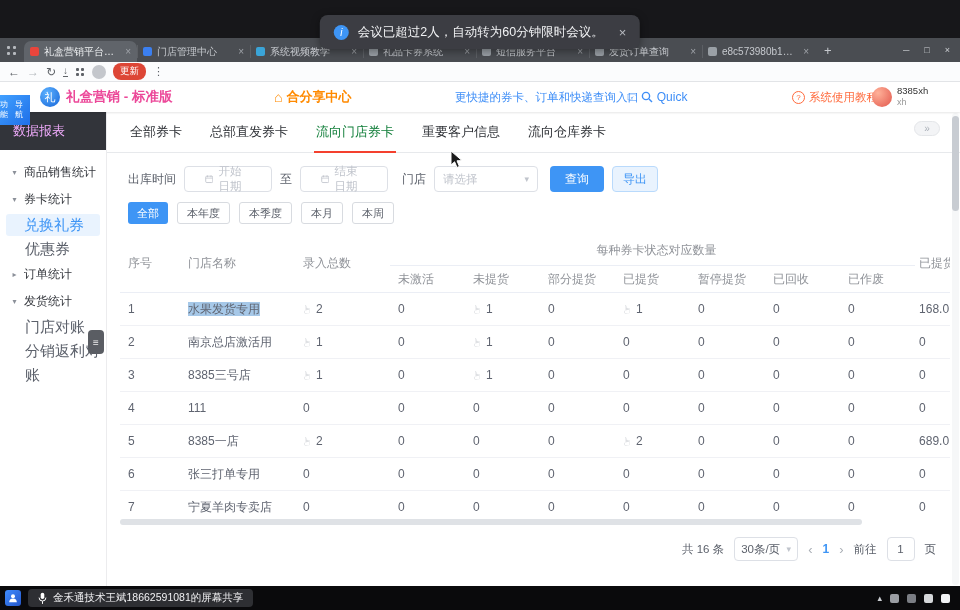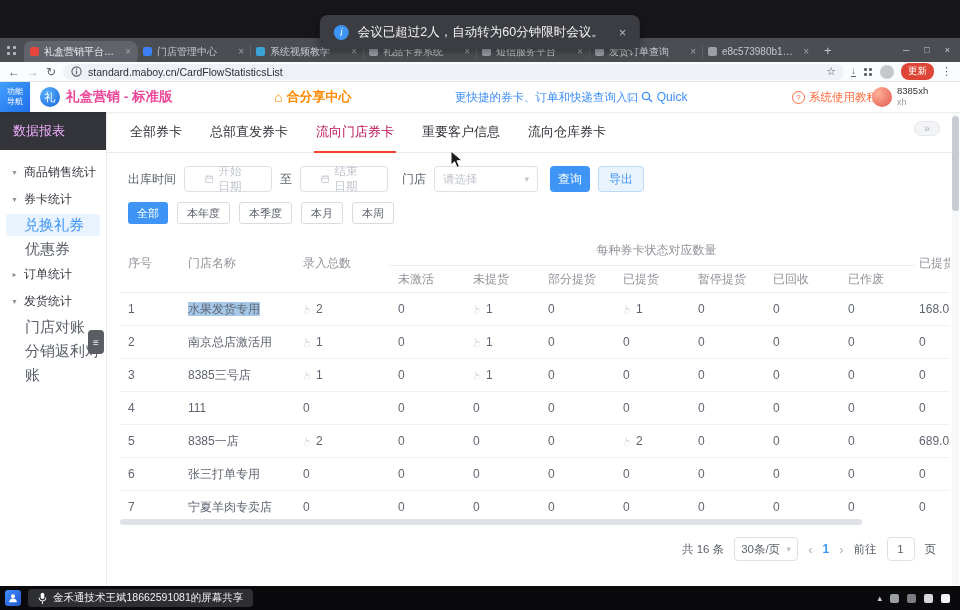--- a/index.html
+++ b/index.html
@@ -50,23 +50,23 @@
   .ext-ic::before{content:"";position:absolute;left:1px;top:1px;width:3px;height:3px;background:#5f6368;
                   border-radius:1px;box-shadow:5px 0 #5f6368,0 5px #5f6368,5px 5px #5f6368;}
   .prof{width:14px;height:14px;border-radius:50%;background:#c4c7cc;flex:none;}
   .update-pill{background:#dd4636;color:#fff;font-size:9.5px;padding:2px 7px;border-radius:8px;
                white-space:nowrap;cursor:pointer;}
   .menu-ic{color:#5f6368;font-size:11px;cursor:pointer;}
 
   
   .app-header{position:absolute;top:82px;left:0;right:0;height:30px;background:#fff;z-index:5;
               box-shadow:0 1px 2px rgba(0,0,0,.10);}
-  .nav-block{position:absolute;left:0;top:0;width:30px;height:30px;
+  .nav-block{position:absolute;left:0;top:13px;width:30px;height:30px;
              background:linear-gradient(135deg,#41a0ff,#1f6fe8);color:#fff;font-size:8px;
-             display:flex;flex-direction:column;align-items:center;justify-content:center;
+             display:flex;flex-direction:row;align-items:center;justify-content:center;
              line-height:1.3;cursor:pointer;}
   .logo{position:absolute;left:40px;top:0;height:30px;display:flex;align-items:center;gap:6px;}
   .logo-circle{width:20px;height:20px;border-radius:50%;color:#fff;font-size:11px;
                background:radial-gradient(circle at 35% 30%,#5db2ff,#1565d8);
                display:flex;align-items:center;justify-content:center;}
   .logo-text{font-size:13.5px;font-weight:bold;color:#ec4899;}
   .share{position:absolute;left:274px;top:0;height:30px;display:flex;align-items:center;gap:4px;
          color:#ff8a00;font-weight:bold;font-size:13px;cursor:pointer;}
   .share-ic{font-size:14px;line-height:1;}
   .hint{position:absolute;left:455px;top:0;line-height:30px;font-size:11.5px;color:#3e8ef7;}
@@ -97,38 +97,38 @@
   .side-sub{height:24px;line-height:24px;padding-left:25px;font-size:15px;color:#5c616b;cursor:pointer;font-family:Liberation Serif, serif;}
   .side-sub.active{margin:1px 6px;padding-left:18px;height:22px;line-height:22px;background:#e9f3fe;
                    color:#3e95f5;border-radius:3px;}
   .side-handle{position:absolute;right:2px;top:218px;width:16px;height:24px;background:#5a5d63;
                border-radius:4px;color:#eee;font-size:10px;display:flex;align-items:center;
                justify-content:center;z-index:6;cursor:pointer;}
 
   .content{flex:1;position:relative;overflow:hidden;background:#fff;}
   .mtabs{height:40px;border-bottom:1px solid #e7e9ec;display:flex;gap:24px;padding-left:21px;}
   .mtab{font-size:13px;color:#2f3237;line-height:40px;position:relative;cursor:pointer;padding:0 2px;}
-  .mtab.active{color:#be185d;}
+  .mtab.active{color:#15803d;}
   .mtab.active::after{content:"";position:absolute;left:0;right:0;bottom:-1px;height:2px;background:#f4402e;}
   .collapse-btn{position:absolute;top:9px;right:20px;width:26px;height:15px;background:#f3f4f6;
                 border:1px solid #e4e6e9;border-radius:8px;color:#aab0b8;font-size:10px;
                 line-height:13px;text-align:center;cursor:pointer;box-sizing:border-box;}
 
   .filters{display:flex;align-items:center;margin:13px 0 0 21px;font-size:12px;color:#5c616b;}
   .flabel{margin-right:8px;}
   .date-input{width:88px;height:26px;border:1px solid #dde0e6;border-radius:4px;display:flex;
               align-items:center;gap:5px;padding:0 20px;color:#c0c4cc;box-sizing:border-box;
               font-size:11.5px;background:#fff;cursor:text;}
   .sep{margin:0 8px;}
   .store-label{margin:0 8px 0 14px;}
   .select{width:104px;height:26px;border:1px solid #dde0e6;border-radius:4px;display:flex;
           align-items:center;justify-content:space-between;padding:0 8px;color:#c0c4cc;
           box-sizing:border-box;font-size:11.5px;background:#fff;cursor:pointer;}
   .sel-caret{color:#c0c4cc;font-size:9px;}
-  .btn-primary{width:40px;height:26px;background:#3e95f5;border-radius:4px;color:#fff;text-align:center;
+  .btn-primary{width:54px;height:26px;background:#3e95f5;border-radius:4px;color:#fff;text-align:center;
                line-height:26px;margin-left:12px;font-size:12px;cursor:pointer;}
   .btn-light{width:46px;height:26px;background:#e9f3fe;border:1px solid #b9dafc;border-radius:4px;
              color:#3e95f5;text-align:center;line-height:24px;margin-left:8px;font-size:12px;
              box-sizing:border-box;cursor:pointer;}
 
   .quick-filters{display:flex;gap:9px;margin:10px 0 0 21px;}
   .qf{height:22px;line-height:20px;padding:0 9px;border:1px solid #d8dbe0;border-radius:3px;
       font-size:11px;color:#5c616b;background:#fff;box-sizing:border-box;cursor:pointer;}
   .qf.active{background:#3e95f5;border-color:#3e95f5;color:#fff;line-height:22px;border:none;}
 
@@ -232,29 +232,20 @@
       <span>─</span>
       <span>□</span>
       <span>×</span>
     </div>
   </div>
 
   <div class="toolbar">
     <span class="nav-ic">←</span>
     <span class="nav-ic dim">→</span>
     <span class="nav-ic">↻</span>
-    <div class="addr">
-      <svg width="11" height="11" viewBox="0 0 12 12">
-        <circle cx="6" cy="6" r="5" fill="none" stroke="#5f6368" stroke-width="1.2"></circle>
-        <rect x="5.3" y="5" width="1.4" height="4" fill="#5f6368"></rect>
-        <rect x="5.3" y="2.6" width="1.4" height="1.4" fill="#5f6368"></rect>
-      </svg>
-      <span class="url">standard.maboy.cn/CardFlowStatisticsList</span>
-      <span class="star">☆</span>
-    </div>
     <span class="nav-ic" style="border-bottom:1.5px solid #5f6368;font-size:10px;">↓</span>
     <span class="ext-ic"></span>
     <span class="prof"></span>
     <span class="update-pill">更新</span>
     <span class="menu-ic">⋮</span>
   </div>
 
   <div class="app-header">
     <div class="nav-block">
       <span>功能</span>

